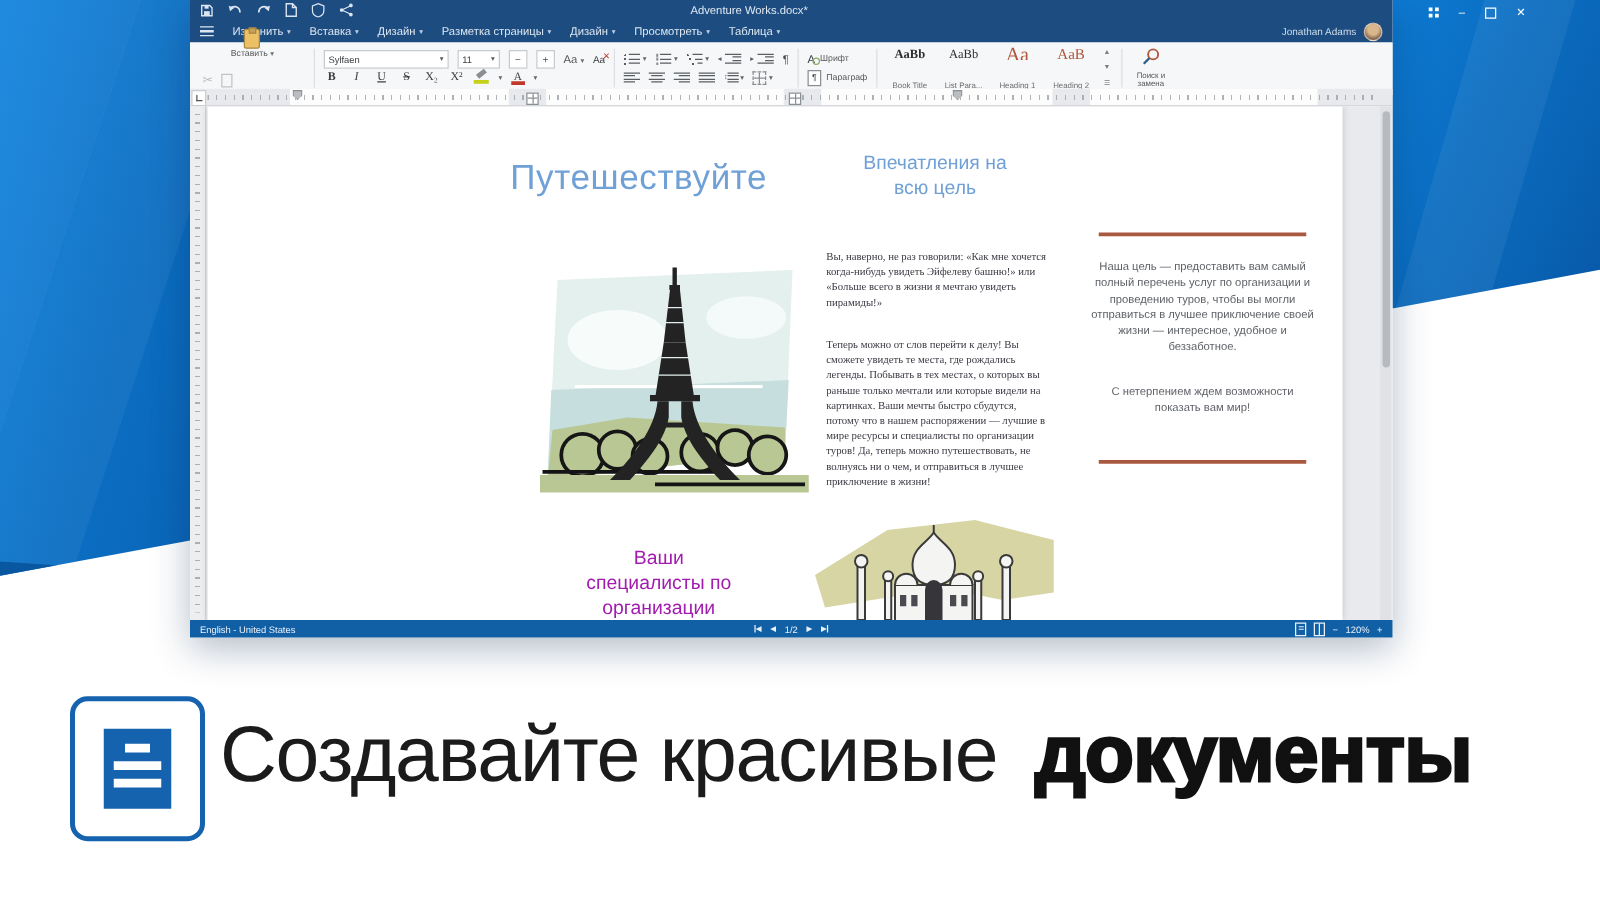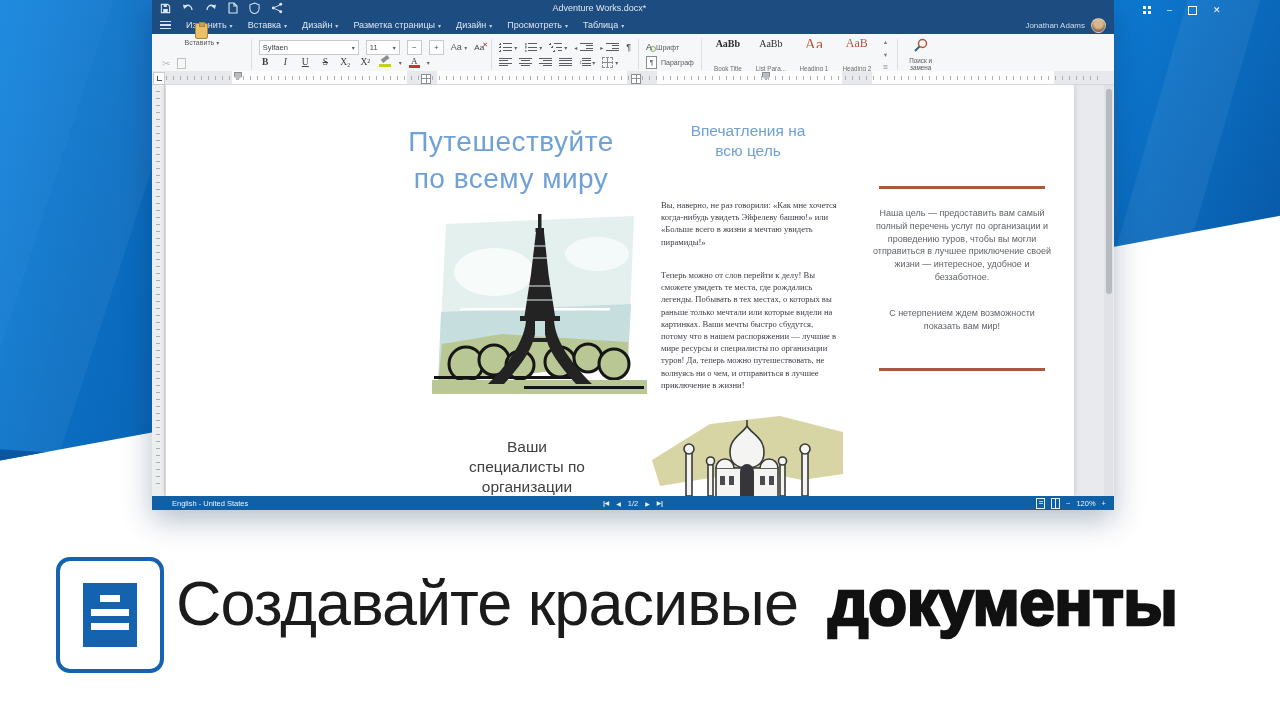--- a/index.html
+++ b/index.html
@@ -151,31 +151,31 @@
   .serif-p{position:absolute;font-family:"Liberation Serif",serif;font-size:8.6px;line-height:12.2px;
     color:#3c3c46;text-align:left;margin-top:24px;}
   .mid-p1{left:495px;top:90px;width:180px;}
   .mid-p2{left:495px;top:160px;width:180px;}
   .r-heading{position:absolute;left:696px;top:57px;width:200px;text-align:center;color:#81a3c9;
     font-size:10.5px;line-height:14px;letter-spacing:1.2px;}
   .rule{position:absolute;height:2.5px;background:#a9593f;width:166px;left:713px;}
   .rule1{top:101px;} .rule2{top:283px;}
   .r-p{position:absolute;left:704px;width:184px;text-align:center;color:#5f6368;font-size:9px;line-height:12.8px;}
   .r-p1{top:122px;} .r-p2{top:222px;}
-  .specialists{position:absolute;left:241px;top:352px;width:240px;text-align:center;color:#404040;
+  .specialists{position:absolute;left:241px;top:352px;width:240px;text-align:center;color:#a21caf;
     font-size:15.5px;line-height:20px;}
   .company{position:absolute;left:47px;top:382px;width:200px;text-align:center;}
   .company .c1{font-size:12.5px;color:#1c1c1c;letter-spacing:.3px;}
   .company .c2{font-family:"Liberation Serif",serif;font-size:8px;color:#33312e;margin-top:1px;}
   .eiffel{position:absolute;left:266px;top:127px;}
   .taj{position:absolute;left:486px;top:331px;}
   
   .statusbar{position:absolute;left:0;bottom:0;right:0;height:14px;background:#1160a5;color:#eaf1f8;
     display:flex;align-items:center;font-size:7.5px;}
-  .sb-lang{padding-left:20px;text-align:center;}
+  .sb-lang{padding-left:8px;text-align:center;}
   .sb-center{position:absolute;left:50%;transform:translateX(-50%);display:flex;align-items:center;gap:7px;}
   .sb-arrow{font-size:6px;}
   .sb-bar{display:inline-block;width:1px;height:6px;background:#eaf1f8;vertical-align:middle;}
   .sb-right{margin-left:auto;display:flex;align-items:center;gap:6px;padding-right:8px;}
   .sbpg{width:7px;height:9px;border:1px solid #eaf1f8;background:
      linear-gradient(#eaf1f8 0 0) 1.5px 2.5px/4px .8px no-repeat,
      linear-gradient(#eaf1f8 0 0) 1.5px 4.5px/4px .8px no-repeat;}
   .sbpg.two{background:
      linear-gradient(#eaf1f8 0 0) 50% 50%/1px 9px no-repeat;}
   
@@ -429,21 +429,20 @@
 
   <div class="docarea">
     <div class="vruler">
         <i></i>
       </div>
 
     <div class="page">
 
       <div class="doc-title">
         <span>Путешествуйте</span><br>
-        <span>по всему миру</span>
       </div>
 
       <svg class="eiffel" width="216" height="186" viewBox="0 0 216 186">
         <polygon points="14,12 202,4 196,150 6,172" fill="#e3f0ee"></polygon>
         <polygon points="9,100 199,92 196,150 6,172" fill="#c6dedd"></polygon>
         <ellipse cx="62" cy="60" rx="40" ry="24" fill="#f7fbfa"></ellipse>
         <ellipse cx="165" cy="42" rx="32" ry="17" fill="#f4faf9"></ellipse>
         <rect x="28" y="96" width="150" height="2.5" fill="#fff"></rect>
         <polygon points="6,172 10,132 70,122 196,130 196,150 6,172" fill="#b9c795"></polygon>
         <g stroke="#161616" stroke-width="3" fill="#b9c795">

